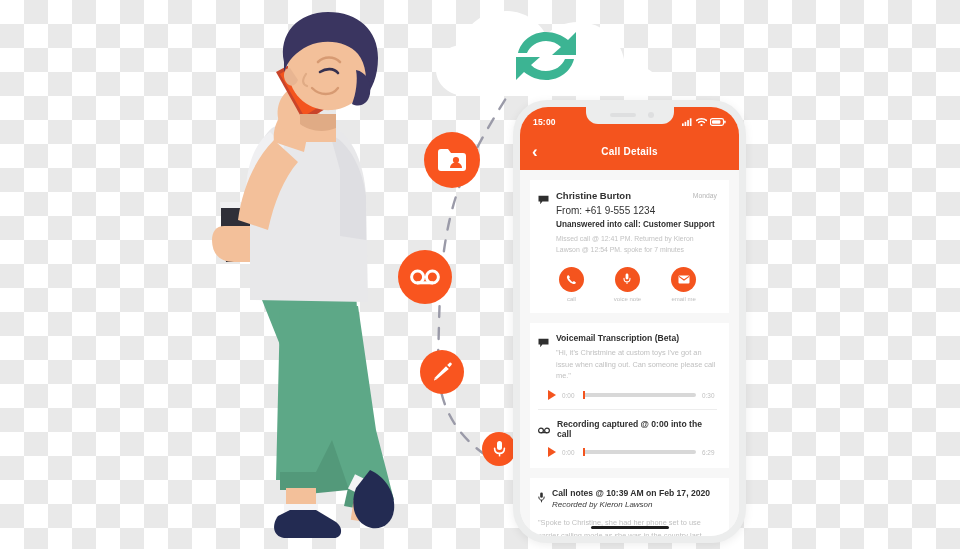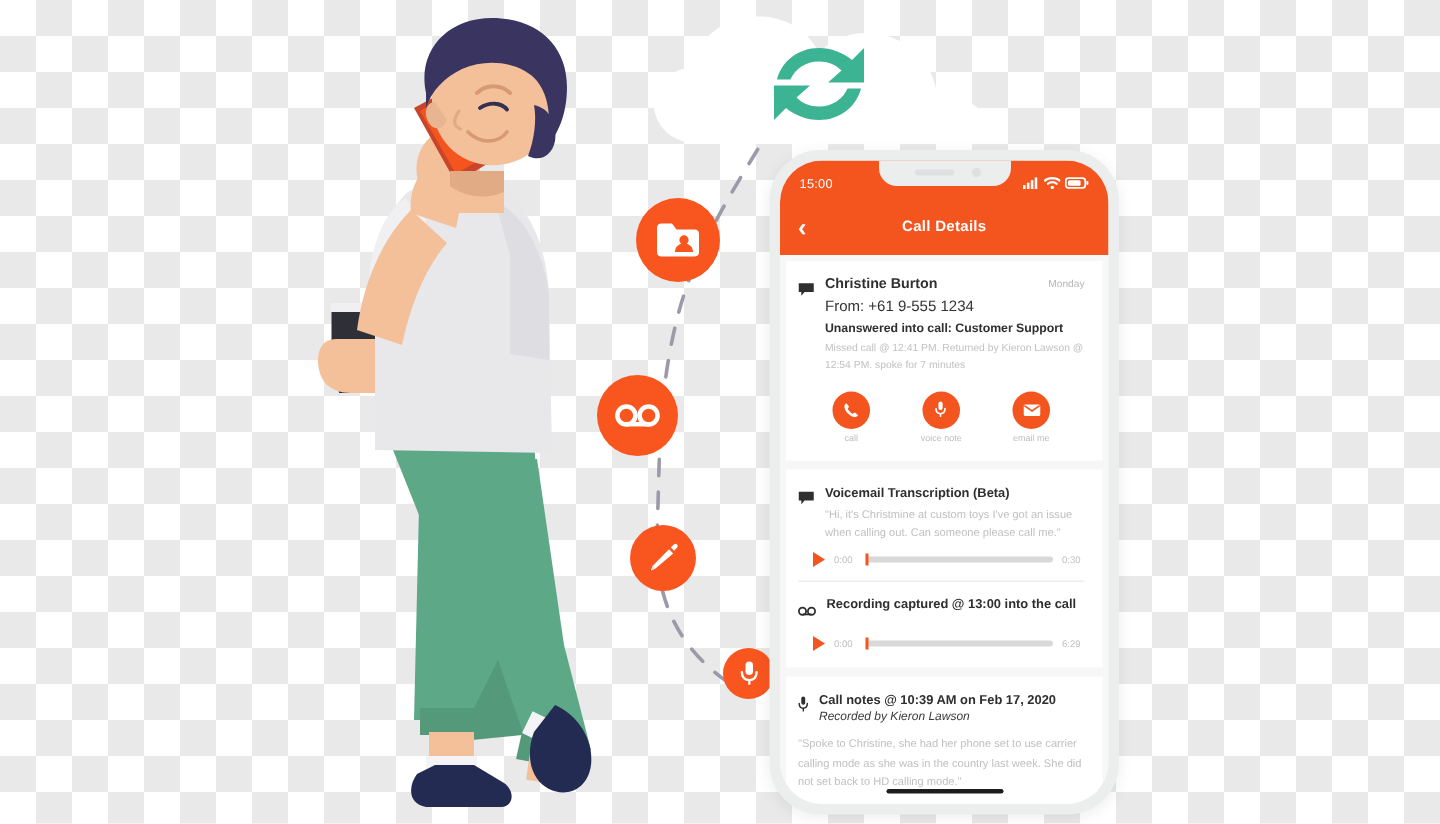--- a/index.html
+++ b/index.html
@@ -45,37 +45,37 @@
   .screen{
     position:relative;width:100%;height:100%;background:#f7f7f7;
     border-radius:28px;overflow:hidden;
   }
   
   .topbar{background:#f4541e;height:63px;position:relative;}
   .statusrow{
     display:flex;align-items:center;justify-content:space-between;
     padding:6px 13px 0 13px;height:18px;color:#fff;
   }
-  .clock{font-size:8.5px;font-weight:normal;letter-spacing:.2px;}
+  .clock{font-size:8.5px;font-weight:bold;letter-spacing:.2px;}
   .stat-icons{display:flex;align-items:center;gap:3px;}
   .notch{
     position:absolute;left:50%;transform:translateX(-50%);top:0;
     width:88px;height:17px;background:#eceded;border-radius:0 0 12px 12px;
   }
   .notch .speaker{position:absolute;left:24px;top:6px;width:26px;height:4px;
     background:#dedfe0;border-radius:2px;}
   .notch .cam{position:absolute;right:20px;top:5px;width:6px;height:6px;
     background:#dedfe0;border-radius:50%;}
   .navrow{display:flex;align-items:center;height:40px;padding:0 12px;position:relative;}
   .back-ico{color:#fff;font-size:17px;line-height:1;font-weight:bold;cursor:pointer;}
   .nav-title{position:absolute;left:0;right:0;text-align:center;color:#fff;
     font-size:10px;font-weight:bold;letter-spacing:.2px;}
 
   .content{height:373px;overflow:hidden;background:#f7f7f7;}
-  .card{background:#fff;margin:4px;padding:10px 12px 11px 8px;}
+  .card{background:#fff;margin:10px;padding:10px 12px 11px 8px;}
   .card + .card{margin-top:6px;}
 
   .row-head{display:flex;align-items:flex-start;gap:7px;}
   .rh-ico{flex:0 0 auto;margin-top:1px;}
   .rh-body{flex:1 1 auto;min-width:0;}
   .name{font-size:9.5px;font-weight:bold;color:#303030;line-height:1.35;}
   .day{font-size:6.8px;color:#b6b6b6;white-space:nowrap;margin-top:2px;}
   .from{font-size:10px;color:#333;line-height:1.5;}
   .subj{font-size:8.2px;color:#2f2f2f;font-weight:bold;line-height:1.5;margin-top:1px;}
   .muted{font-size:6.9px;color:#c2c2c2;line-height:1.55;margin-top:3px;}
@@ -345,21 +345,21 @@
 
           <div class="row-head" style="margin-top:9px;">
             <div class="rh-ico">
               <svg width="12" height="7" viewBox="0 0 12 7">
                 <circle cx="3" cy="3.5" r="2.4" fill="none" stroke="#2f2f2f" stroke-width="1.2"></circle>
                 <circle cx="9" cy="3.5" r="2.4" fill="none" stroke="#2f2f2f" stroke-width="1.2"></circle>
                 <rect x="3" y="5" width="6" height="1.2" fill="#2f2f2f"></rect>
               </svg>
             </div>
             <div class="rh-body">
-              <div class="sec-title">Recording captured @ 13:00 into the call</div>
+              <div class="sec-title">Recording captured @ 0:00 into the call</div>
             </div>
           </div>
           <div class="player">
             <div class="play-tri"></div>
             <div class="t-small">0:00</div>
             <div class="track">
               <div class="scrub"></div>
             </div>
             <div class="t-small">6:29</div>
           </div>

